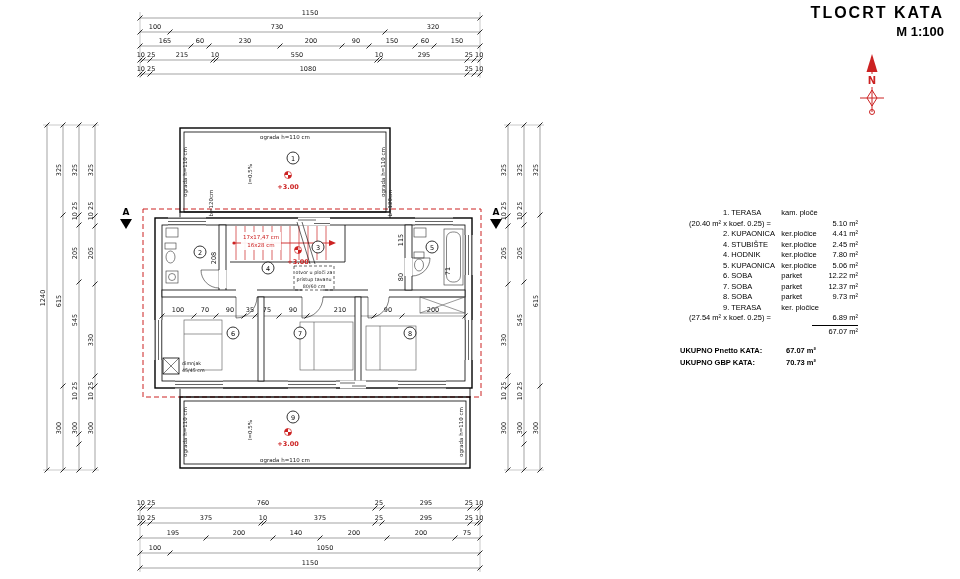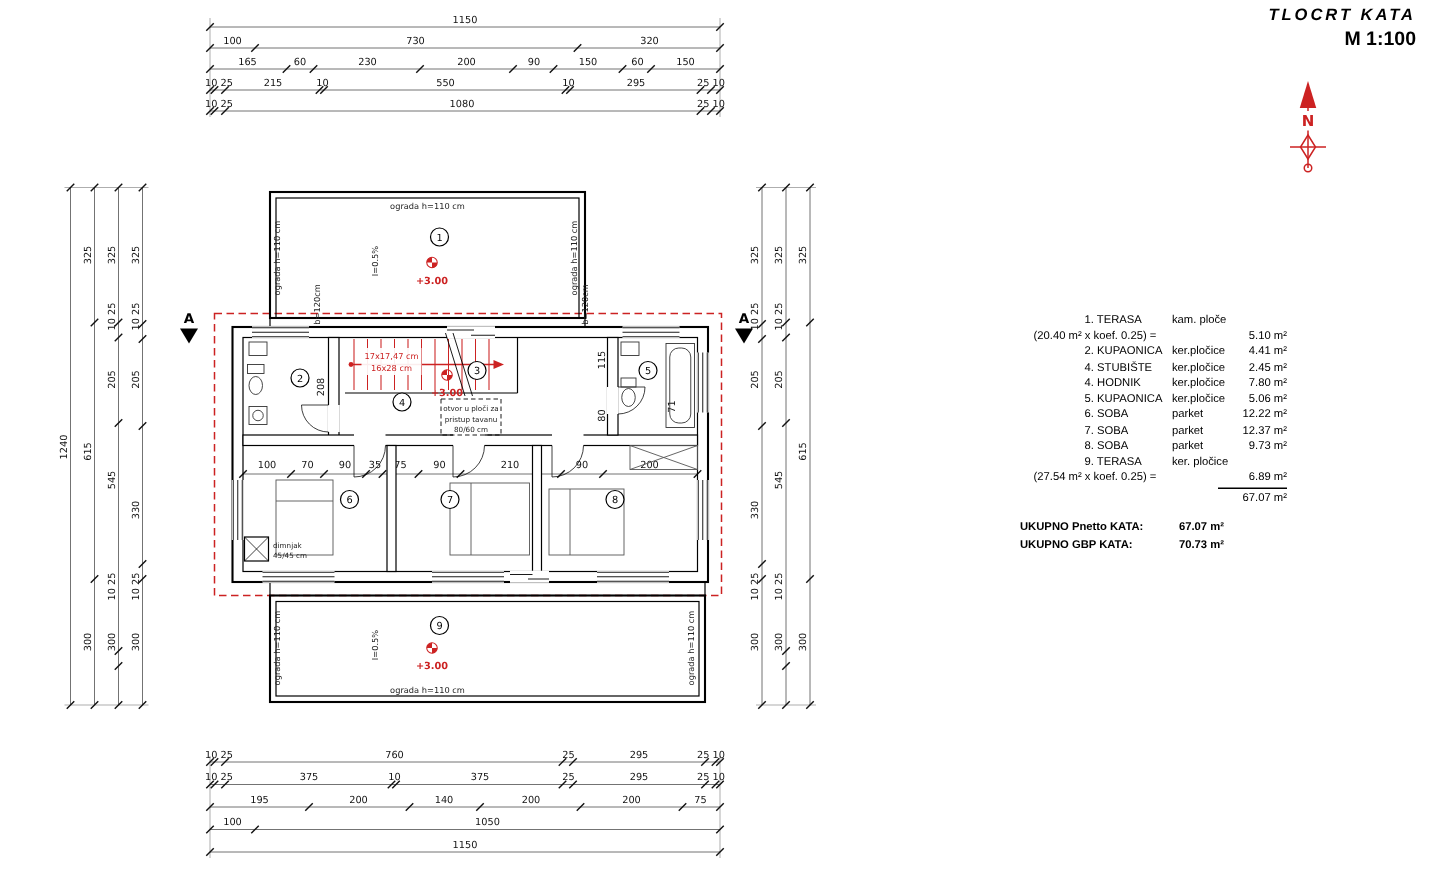--- a/index.html
+++ b/index.html
@@ -29,21 +29,21 @@
   .tin{font-size:4.8px;fill:#222;text-anchor:start;}
   .tin2{font-size:4.8px;fill:#222;text-anchor:middle;}
   .rc{fill:#fff;stroke:#000;stroke-width:.8;}
   .rn{font-size:6.5px;fill:#000;text-anchor:middle;}
   .lv{font-size:6.5px;font-weight:bold;fill:#cc2222;text-anchor:middle;}
   .sa{font-size:9px;font-weight:bold;fill:#000;text-anchor:middle;}
   .north{stroke:#cc2222;stroke-width:1;fill:none;}
   .nlab{fill:#cc2222;font-weight:bold;font-size:10px;text-anchor:middle;stroke:none;}
   
   .title{position:absolute;top:4px;right:12px;text-align:center;font-weight:bold;color:#000;}
-  .t1{font-size:11px;letter-spacing:2px;font-style:italic;}
+  .t1{font-size:16px;letter-spacing:2px;}
   .t2{font-size:13px;margin-top:2px;text-align:right;}
   .legend{position:absolute;left:680px;top:208px;width:178px;font-size:7.5px;line-height:10.5px;color:#000;}
   .lrow{display:flex;margin-left:43px;}
   .lname{width:76px;}
   .lmat{width:60px;}
   .larea{width:40px;text-align:right;}
   .lnote{display:flex;padding-left:9px;}
   .lnote span:first-child{flex:1;}
   .lsub{text-align:right;margin-top:1px;}
   .lsub span{display:inline-block;border-top:1px solid #000;padding-top:1px;min-width:46px;text-align:right;}

